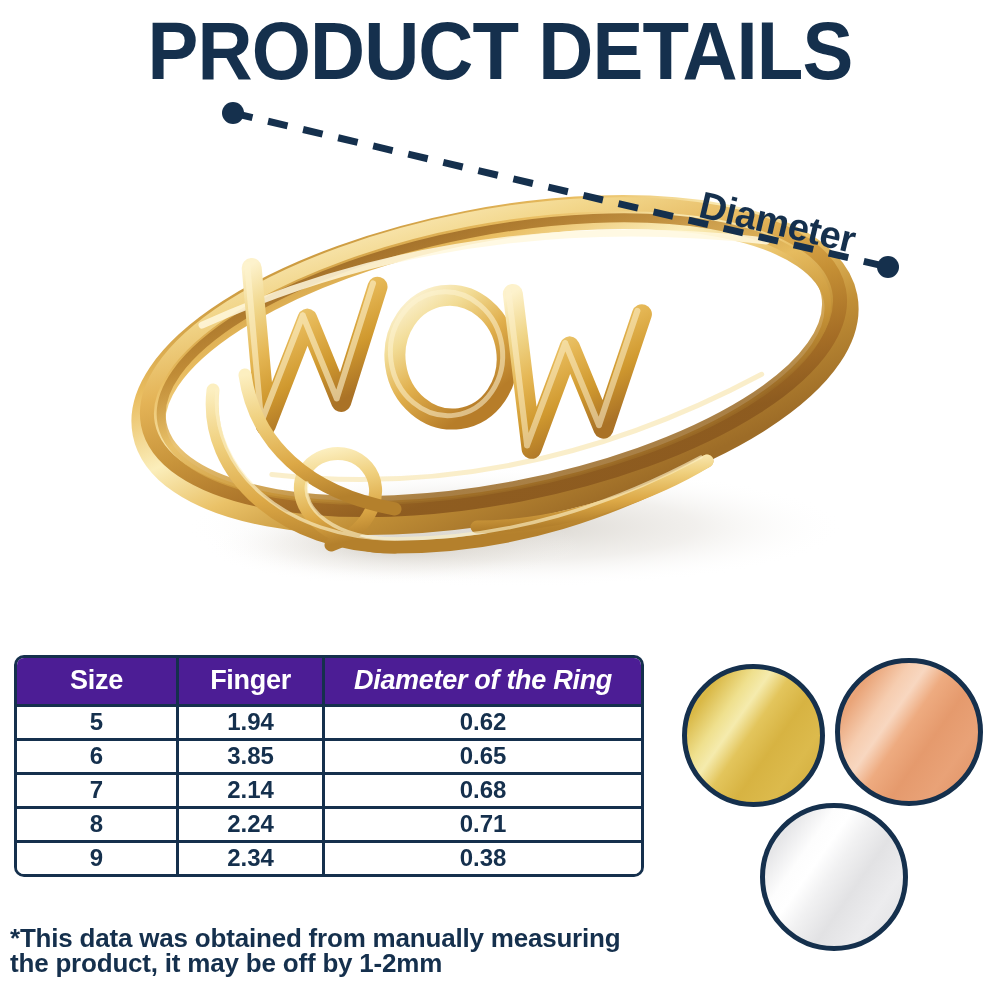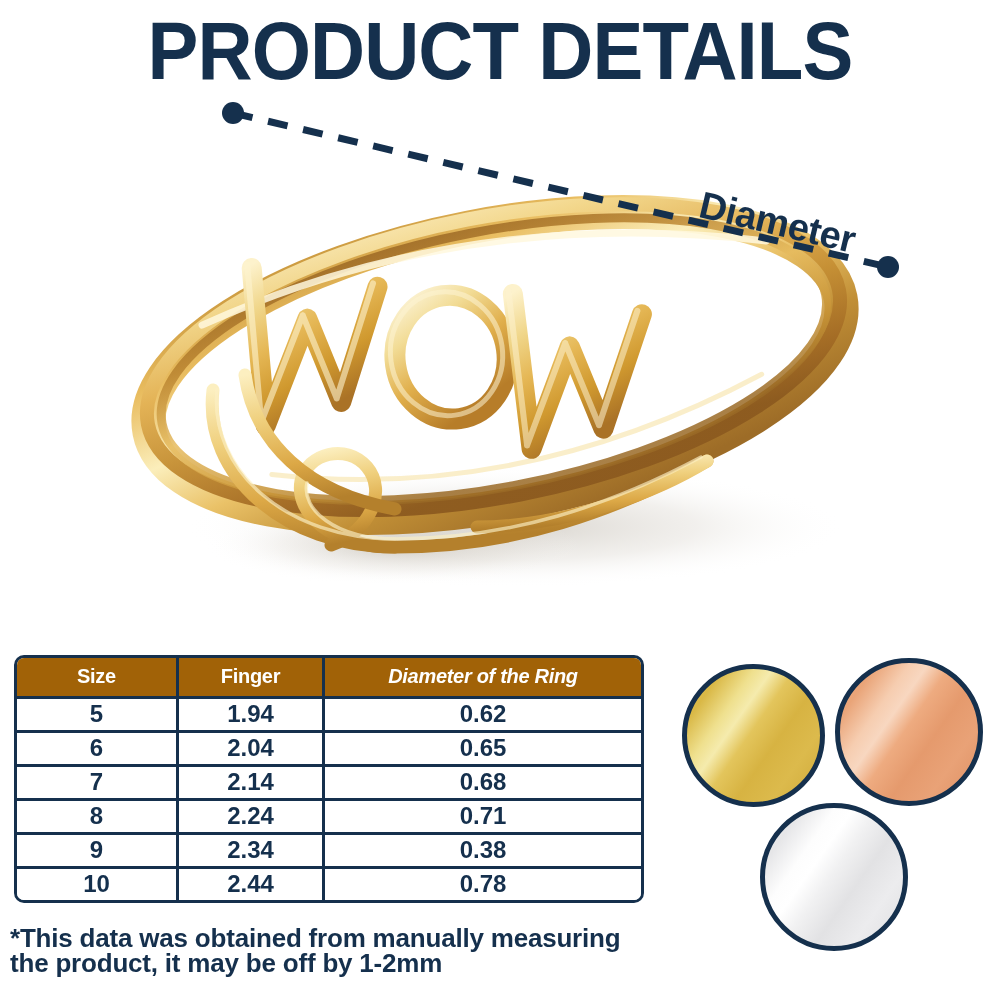--- a/index.html
+++ b/index.html
@@ -82,23 +82,23 @@
     border-collapse: separate;
     border-spacing: 0;
     width: 624px;
     table-layout: fixed;
     border: 3px solid #15304d;
     border-radius: 10px;
     overflow: hidden;
     background: #fff;
   }
   table.size-table th {
-    background: #a16207;
+    background: #4c1d95;
     color: #ffffff;
-    font-size: 20px;
+    font-size: 27px;
     font-weight: 700;
     padding: 7px 0 8px 0;
     text-align: center;
     border-right: 3px solid #15304d;
     letter-spacing: -0.3px;
   }
   table.size-table th:last-child { border-right: none; font-style: italic; }
   table.size-table td {
     color: #15304d;
     font-size: 24px;
@@ -283,42 +283,37 @@
         </tr>
       </thead>
       <tbody>
         <tr>
           <td>5</td>
           <td>1.94</td>
           <td>0.62</td>
         </tr>
         <tr>
           <td>6</td>
-          <td>2.04</td>
+          <td>3.85</td>
           <td>0.65</td>
         </tr>
         <tr>
           <td>7</td>
           <td>2.14</td>
           <td>0.68</td>
         </tr>
         <tr>
           <td>8</td>
           <td>2.24</td>
           <td>0.71</td>
         </tr>
         <tr>
           <td>9</td>
           <td>2.34</td>
           <td>0.38</td>
-        </tr>
-        <tr>
-          <td>10</td>
-          <td>2.44</td>
-          <td>0.78</td>
         </tr>
       </tbody>
     </table>
   </div>
 
   <div id="table-note">*This data was obtained from manually measuring the product, it may be off by 1-2mm</div>
 
   <div id="swatches">
     <div id="swatch-gold" class="swatch"></div>
     <div id="swatch-rose" class="swatch"></div>

